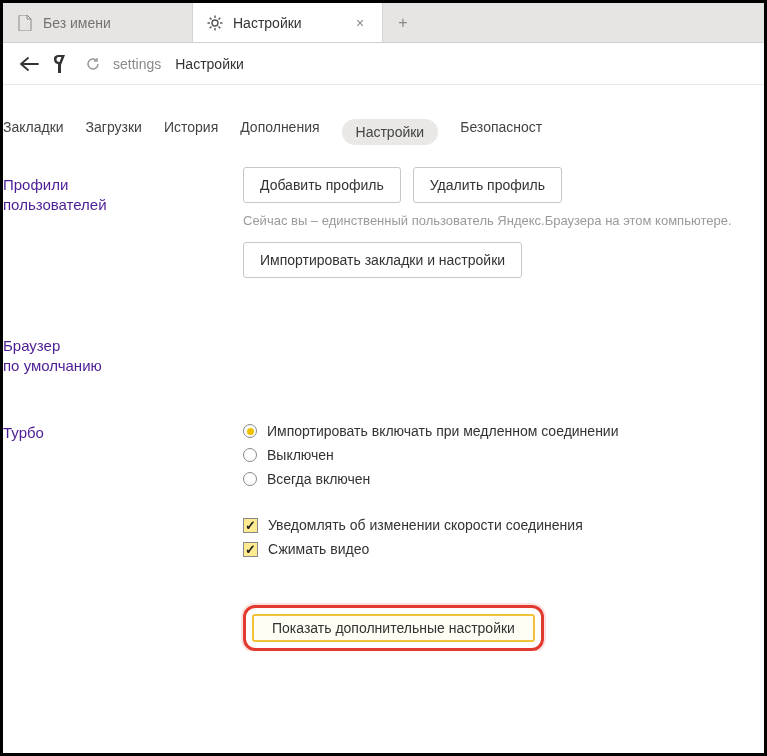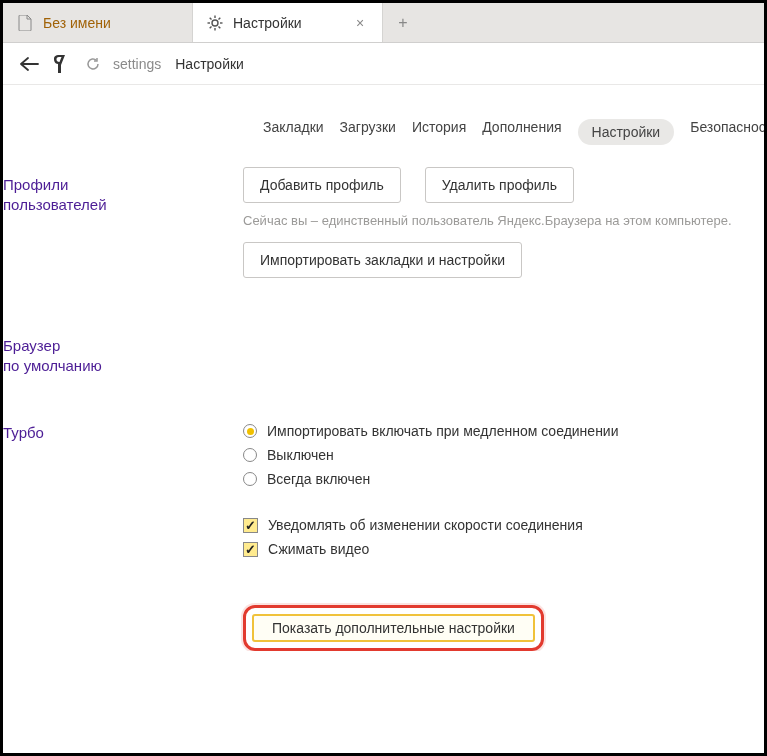--- a/index.html
+++ b/index.html
@@ -30,21 +30,21 @@
     position: relative;
     border-right: 1px solid #d5d4d2;
   }
   .tab.active {
     background: #fff;
   }
   .tab-title {
     flex: 1;
     text-align: left;
     font-size: 14px;
-    color: #a16207;
+    color: #737373;
   }
   .tab.active .tab-title { color: #333; }
   .tab-icon { width: 16px; height: 16px; display: inline-flex; align-items: center; justify-content: center; }
   .tab-close {
     color: #888;
     font-size: 14px;
     width: 16px;
     text-align: center;
   }
   .newtab {
@@ -70,23 +70,22 @@
   .ylogo { width: 20px; font-weight: bold; font-size: 15px; color: #333;}
   .reload { width: 16px; height: 16px; display:flex;align-items:center;justify-content:center;color:#888;}
   .addr { display:flex; align-items:center; gap:14px; }
   .addr-prefix { color: #8a8a8a; }
   .addr-title { color: #333; }
 
   
   .pagewrap { padding: 18px 0 0 0; overflow:hidden;}
   .navrow {
     display: flex;
-    gap: 16px;
+    gap: 22px;
     padding: 16px 0 22px 0;
-    margin-left: 260px;
     font-size: 14px;
   }
   .navitem { color: #444; white-space: nowrap; }
   .navitem.active {
     background: #e9e8e6;
     border-radius: 14px;
     padding: 5px 14px;
   }
 
   
@@ -94,21 +93,21 @@
   .seclabel {
     width: 240px;
     padding-right: 20px;
     text-align: left;
     color: #4c1d95;
     font-size: 15px;
     line-height: 1.3;
     padding-top: 8px;
   }
   .seccontent { flex:1; }
-  .btnrow { display:flex; gap:24px; margin-bottom: 10px; }
+  .btnrow { display:flex; gap:12px; margin-bottom: 10px; }
   .btn {
     border: 1px solid #c9c7c5;
     background: #fff;
     padding: 9px 16px;
     font-size: 14px;
     color: #333;
     border-radius: 3px;
     cursor: pointer;
   }
   .hint { color: #9b9a98; font-size: 13px; margin: 6px 0 14px 0; }

